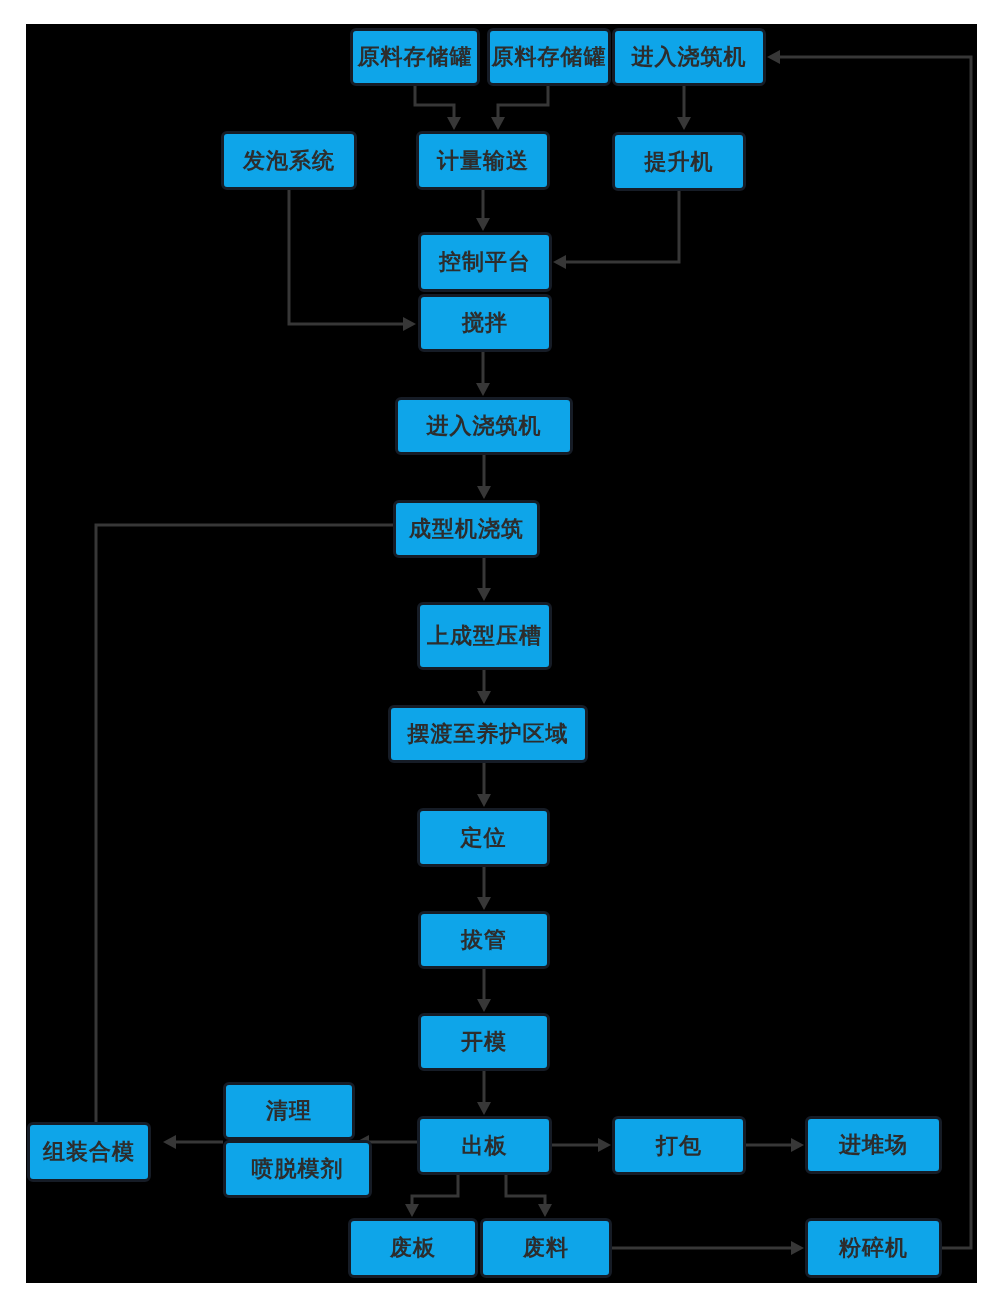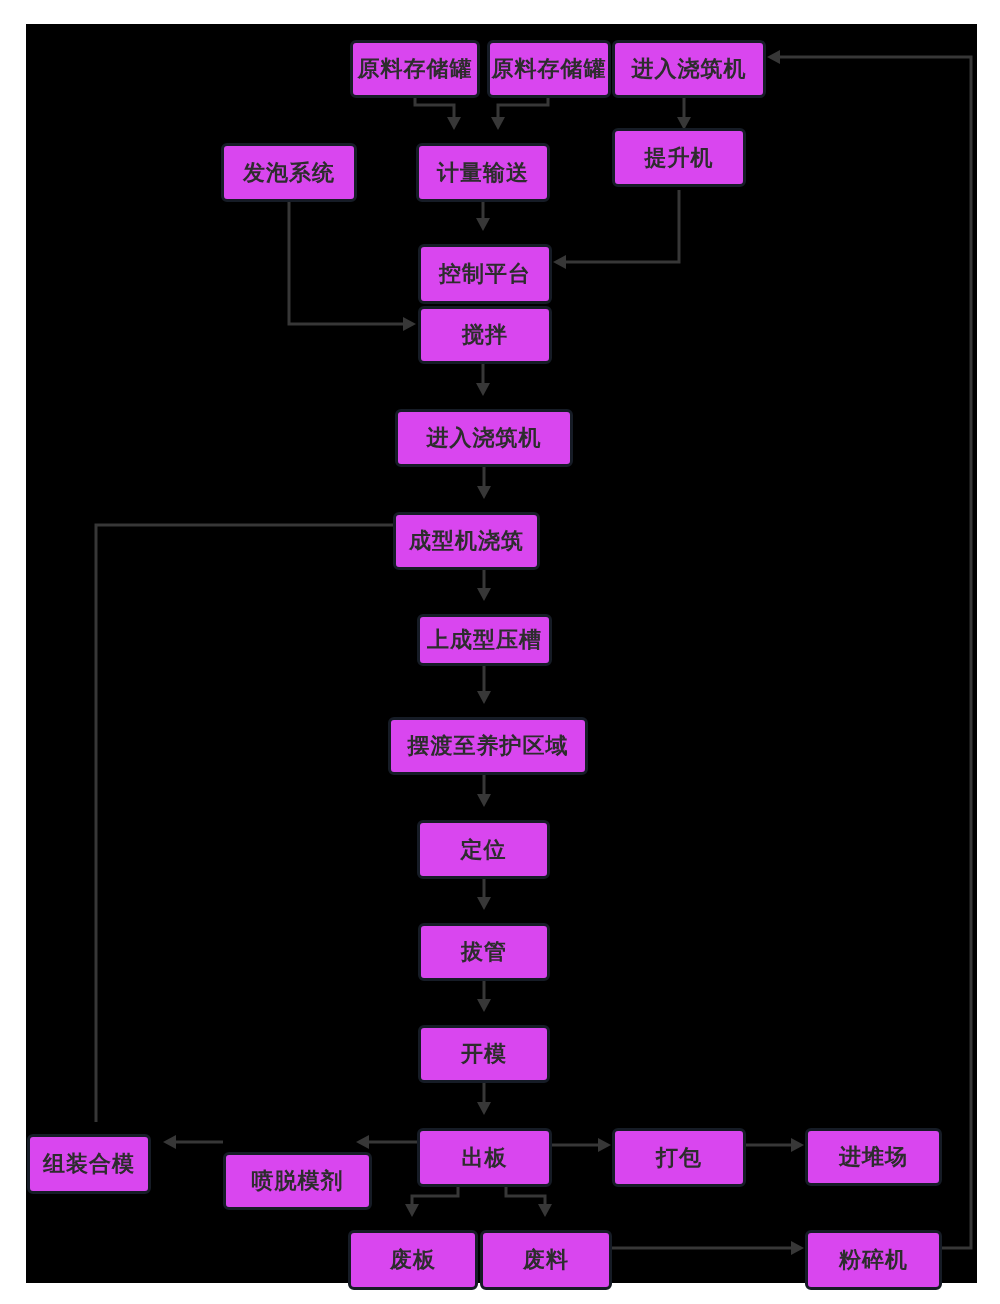--- a/index.html
+++ b/index.html
@@ -4,26 +4,25 @@
 <style>
   html,body { margin:0; padding:0; }
   body { width:1000px; height:1304px; background:#ffffff; font-family:"Liberation Serif","DejaVu Serif",serif; }
   .page { position:relative; width:1000px; height:1304px; background:#ffffff; overflow:hidden; }
   .canvas { position:absolute; left:26px; top:24px; width:951px; height:1259px; background:#000000; }
   svg.connectors { position:absolute; left:0; top:0; width:1000px; height:1304px; }
   svg.connectors path.ln { stroke:#373737; stroke-width:3; fill:none; }
   svg.connectors path.ah { fill:#373737; stroke:none; }
   .node {
     position:absolute; box-sizing:border-box;
-    background:#d946ef; border:3px solid #161c26; border-radius:6px;
+    background:#0ea5e9; border:3px solid #161c26; border-radius:6px;
     display:flex; align-items:center; justify-content:center;
     color:#2d2d2d; font-weight:bold; font-size:22px; letter-spacing:1px;
     font-family:"Liberation Serif","DejaVu Serif",serif;
     white-space:nowrap;
-    margin-top:12px;
   }
 </style>
 </head>
 <body>
 
 <div class="page">
   <div class="canvas"></div>
 
   <svg class="connectors" viewBox="0 0 1000 1304" xmlns="http://www.w3.org/2000/svg">
 
@@ -106,56 +105,59 @@
   <div class="node" style="left:612px;top:28px;width:154px;height:58px">
       <span>进入浇筑机</span>
     </div>
 
   <div class="node" style="left:416px;top:131px;width:134px;height:59px">
       <span>计量输送</span>
     </div>
   <div class="node" style="left:221px;top:131px;width:136px;height:59px">
       <span>发泡系统</span>
     </div>
-  <div class="node" style="left:612px;top:116px;width:134px;height:59px">
+  <div class="node" style="left:612px;top:132px;width:134px;height:59px">
       <span>提升机</span>
     </div>
 
   <div class="node" style="left:418px;top:232px;width:134px;height:60px">
       <span>控制平台</span>
     </div>
   <div class="node" style="left:418px;top:294px;width:134px;height:58px">
       <span>搅拌</span>
     </div>
 
   <div class="node" style="left:395px;top:397px;width:178px;height:58px">
       <span>进入浇筑机</span>
     </div>
   <div class="node" style="left:393px;top:500px;width:147px;height:58px">
       <span>成型机浇筑</span>
     </div>
-  <div class="node" style="left:417px;top:602px;width:135px;height:52px">
+  <div class="node" style="left:417px;top:602px;width:135px;height:68px">
       <span>上成型压槽</span>
     </div>
   <div class="node" style="left:388px;top:705px;width:200px;height:58px">
       <span>摆渡至养护区域</span>
     </div>
   <div class="node" style="left:417px;top:808px;width:133px;height:59px">
       <span>定位</span>
     </div>
   <div class="node" style="left:418px;top:911px;width:132px;height:58px">
       <span>拔管</span>
     </div>
   <div class="node" style="left:418px;top:1013px;width:132px;height:58px">
       <span>开模</span>
     </div>
   <div class="node" style="left:417px;top:1116px;width:135px;height:59px">
       <span>出板</span>
     </div>
 
+  <div class="node" style="left:223px;top:1082px;width:132px;height:58px">
+      <span>清理</span>
+    </div>
   <div class="node" style="left:223px;top:1140px;width:149px;height:58px">
       <span>喷脱模剂</span>
     </div>
   <div class="node" style="left:27px;top:1122px;width:124px;height:60px">
       <span>组装合模</span>
     </div>
   <div class="node" style="left:612px;top:1116px;width:134px;height:59px">
       <span>打包</span>
     </div>
   <div class="node" style="left:805px;top:1116px;width:137px;height:58px">

